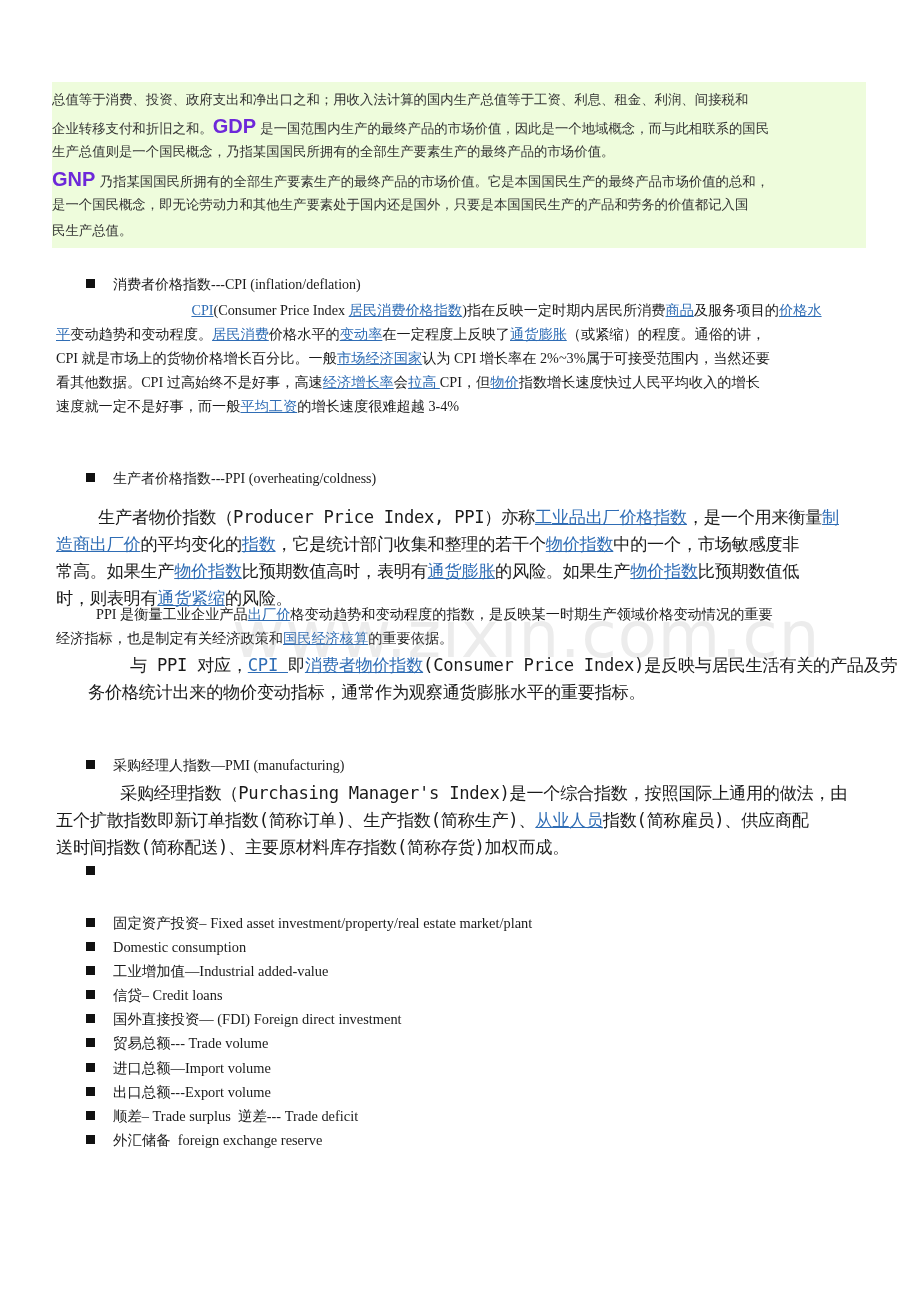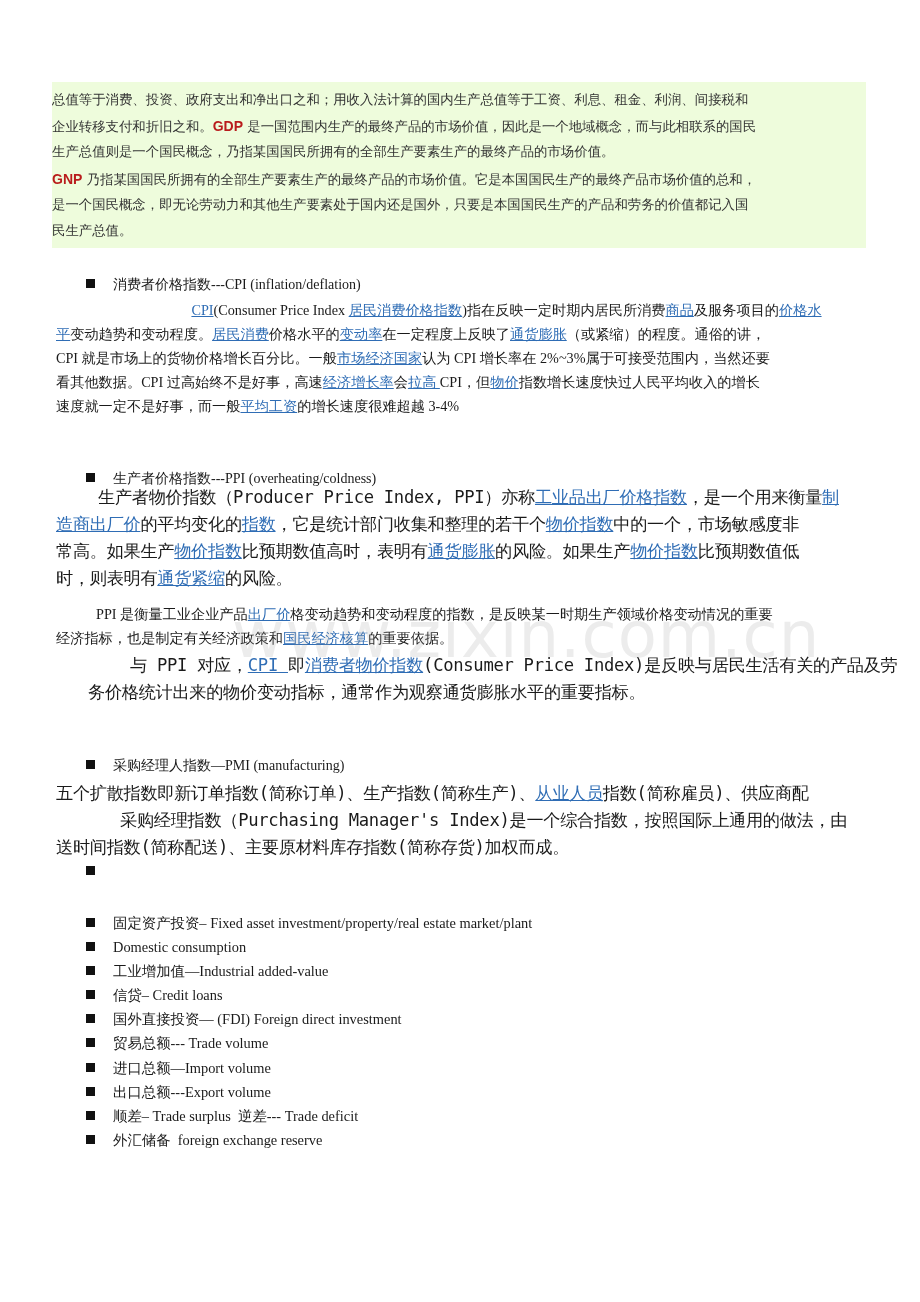--- a/index.html
+++ b/index.html
@@ -9,21 +9,21 @@
     color: #1a1a1a;
   }
   a.lnk { color: #2f6db5; text-decoration: underline; }
   .gbox {
     position: absolute; left: 52px; top: 82px; width: 814px; height: 166px;
     background: #eefcdc;
     font-family: "DejaVu Sans", "Liberation Sans", sans-serif;
     font-size: 13.4px; line-height: 26.2px; color: #333;
     padding: 5px 4px 0 0; box-sizing: border-box;
   }
-  .gbox b { font-family: "Liberation Sans", sans-serif; font-weight: bold; color: #b91c1c; font-size: 14px; }
+  .gbox b { font-family: "Liberation Sans", sans-serif; font-weight: bold; color: #6d28d9; font-size: 20px; }
   .gline { white-space: nowrap; overflow: hidden; height: 26.2px; }
   .head {
     position: absolute; left: 86px; font-size: 14px; white-space: nowrap;
   }
   .bullet {
     display: inline-block; width: 9px; height: 9px; background: #111;
     margin-right: 18px; vertical-align: 1px;
   }
   .p14 {
     position: absolute; left: 56px; width: 812px;
@@ -64,41 +64,41 @@
   <div class="ln" style="padding-left:89px;text-align:center;"><a class="lnk">CPI</a><span>(Consumer Price Index </span><a class="lnk">居民消费价格指数</a><span>)指在反映一定时期内居民所消费</span><a class="lnk">商品</a><span>及服务项目的</span><a class="lnk">价格水</a></div>
   <div class="ln"><a class="lnk">平</a><span>变动趋势和变动程度。</span><a class="lnk">居民消费</a><span>价格水平的</span><a class="lnk">变动率</a><span>在一定程度上反映了</span><a class="lnk">通货膨胀</a><span>（或紧缩）的程度。通俗的讲，</span></div>
   <div class="ln"><span>CPI 就是市场上的货物价格增长百分比。一般</span><a class="lnk">市场经济国家</a><span>认为 CPI 增长率在 2%~3%属于可接受范围内，当然还要</span></div>
   <div class="ln"><span>看其他数据。CPI 过高始终不是好事，高速</span><a class="lnk">经济增长率</a><span>会</span><a class="lnk">拉高 </a><span>CPI，但</span><a class="lnk">物价</a><span>指数增长速度快过人民平均收入的增长</span></div>
   <div class="ln"><span>速度就一定不是好事，而一般</span><a class="lnk">平均工资</a><span>的增长速度很难超越 3-4%</span></div>
 </div>
 
 <div class="head" style="top:470px;">
   <span class="bullet"></span><span>生产者价格指数---PPI (overheating/coldness)</span>
 </div>
-<div class="pmono" style="top:484px;">
+<div class="pmono" style="top:504px;">
   <div class="ln" style="padding-left:42px;"><span>生产者物价指数（Producer Price Index, PPI）亦称</span><a class="lnk">工业品出厂价格指数</a><span>，是一个用来衡量</span><a class="lnk">制</a></div>
   <div class="ln"><a class="lnk">造商出厂价</a><span>的平均变化的</span><a class="lnk">指数</a><span>，它是统计部门收集和整理的若干个</span><a class="lnk">物价指数</a><span>中的一个，市场敏感度非</span></div>
   <div class="ln"><span>常高。如果生产</span><a class="lnk">物价指数</a><span>比预期数值高时，表明有</span><a class="lnk">通货膨胀</a><span>的风险。如果生产</span><a class="lnk">物价指数</a><span>比预期数值低</span></div>
   <div class="ln"><span>时，则表明有</span><a class="lnk">通货紧缩</a><span>的风险。</span></div>
 </div>
 <div class="p14" style="top:602px; line-height:24px;">
   <div class="ln" style="padding-left:40px;"><span>PPI 是衡量工业企业产品</span><a class="lnk">出厂价</a><span>格变动趋势和变动程度的指数，是反映某一时期生产领域价格变动情况的重要</span></div>
   <div class="ln"><span>经济指标，也是制定有关经济政策和</span><a class="lnk">国民经济核算</a><span>的重要依据。</span></div>
 </div>
 <div class="pmono" style="top:652px;margin-left:32px;">
   <div class="ln" style="padding-left:42px;"><span>与 PPI 对应，</span><a class="lnk">CPI </a><span>即</span><a class="lnk">消费者物价指数</a><span>(Consumer Price Index)是反映与居民生活有关的产品及劳</span></div>
   <div class="ln"><span>务价格统计出来的物价变动指标，通常作为观察通货膨胀水平的重要指标。</span></div>
 </div>
 
 <div class="head" style="top:757px;">
   <span class="bullet"></span><span>采购经理人指数—PMI (manufacturing)</span>
 </div>
 <div class="pmono" style="top:780px;">
+  <div class="ln" style="padding-left:64px;"><span>采购经理指数（Purchasing Manager's Index)是一个综合指数，按照国际上通用的做法，由</span></div>
   <div class="ln"><span>五个扩散指数即新订单指数(简称订单)、生产指数(简称生产)、</span><a class="lnk">从业人员</a><span>指数(简称雇员)、供应商配</span></div>
-  <div class="ln" style="padding-left:64px;"><span>采购经理指数（Purchasing Manager's Index)是一个综合指数，按照国际上通用的做法，由</span></div>
   <div class="ln"><span>送时间指数(简称配送)、主要原材料库存指数(简称存货)加权而成。</span></div>
 </div>
 <div class="head" style="top:864px;">
   <span class="bullet"></span>
 </div>
 
 <div class="list">
   <div class="item"><span class="bullet"></span><span>固定资产投资– Fixed asset investment/property/real estate market/plant</span></div>
   <div class="item"><span class="bullet"></span><span>Domestic consumption</span></div>
   <div class="item"><span class="bullet"></span><span>工业增加值—Industrial added-value</span></div>

